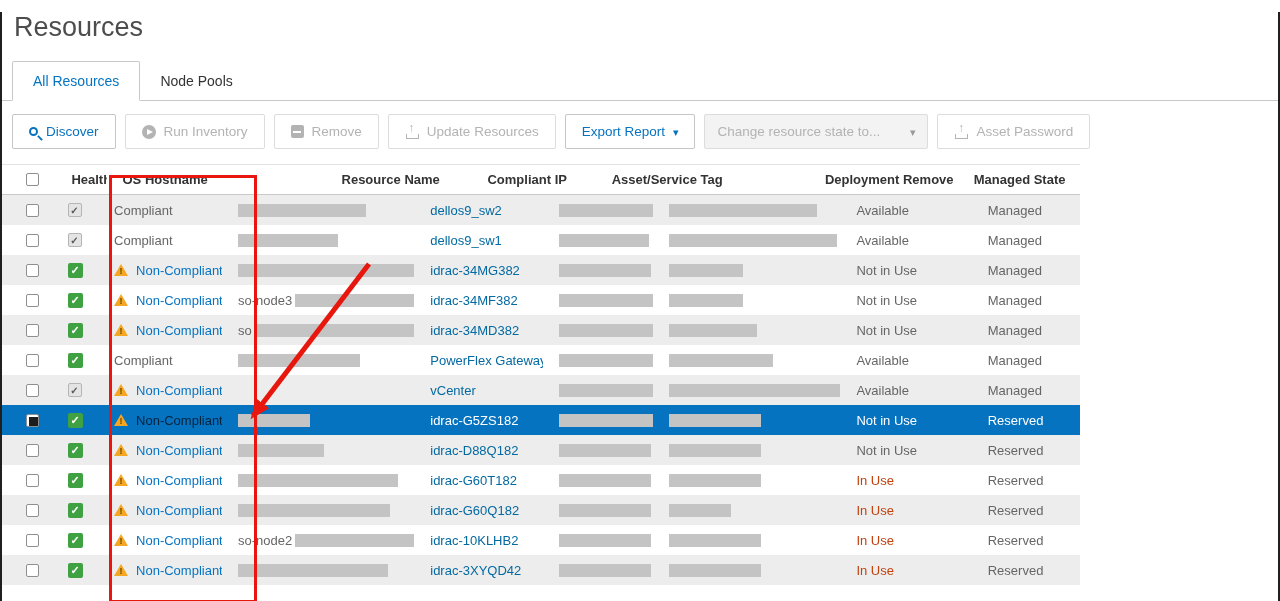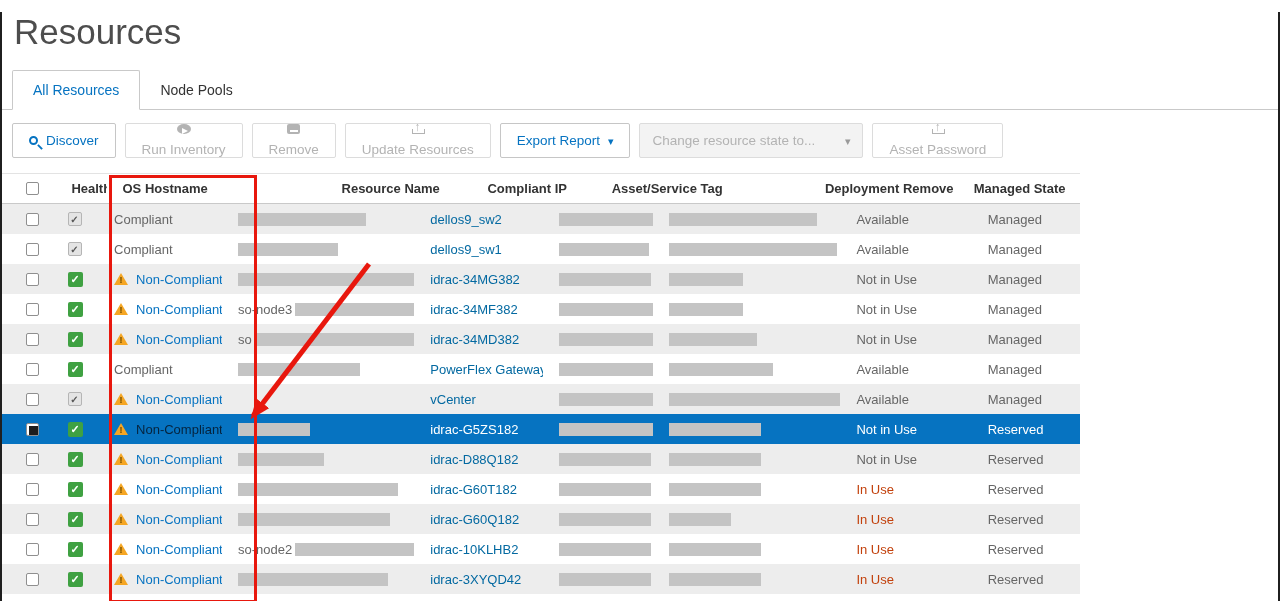--- a/index.html
+++ b/index.html
@@ -6,36 +6,36 @@
   html,body { background:#fff; }
   body {
     width: 1280px; height: 601px; overflow: hidden;
     font-family: "Liberation Sans", sans-serif; color:#444;
   }
   .app {
     position: relative; width: 1280px; height: 601px; background:#fff;
     border-left: 2px solid #1f1f1f; border-right: 2px solid #1f1f1f; border-bottom: 2px solid #1f1f1f;
   }
   
-  .page-title { font-size: 35px; font-weight: 400; color: #4d4d4d; margin: 12px 0 0 12px; }
+  .page-title { font-size: 27px; font-weight: 400; color: #4d4d4d; margin: 12px 0 0 12px; }
 
   
   .tabbar { display: flex; align-items: flex-end; margin-top: 16px; padding-left: 10px;
             border-bottom: 1px solid #c9c9c9; height: 42px; }
   .tab { padding: 11px 20px; font-size: 14px; color: #333; cursor: pointer; }
   .tab.active { border: 1px solid #c9c9c9; border-bottom: 1px solid #fff; margin-bottom: -1px;
                 color: #0673c1; background: #fff; border-radius: 2px 2px 0 0; }
 
   
   .toolbar { display: flex; gap: 9px; padding: 13px 10px; align-items: flex-start; }
   .btn { display: inline-flex; align-items: center; gap: 8px; height: 35px; padding: 0 16px;
          background: #fff; border: 1px solid #c6c6c6; border-radius: 2px; font-size: 13.5px;
          font-family: inherit; cursor: pointer; }
   .btn.enabled  { color: #0673c1; }
-  .btn.disabled { color: #b3b3b3; border-color: #dcdcdc; flex-direction: column; }
+  .btn.disabled { color: #b3b3b3; border-color: #dcdcdc; }
   .select { display: inline-flex; align-items: center; justify-content: space-between; height: 35px;
             width: 224px; padding: 0 12px; border: 1px solid #dcdcdc; background: #f3f3f3;
             color: #b3b3b3; font-size: 13.5px; border-radius: 2px; }
 
   
   .ic { display: inline-block; position: relative; }
   .ic.search { width: 9px; height: 9px; border: 2px solid #0673c1; border-radius: 50%; }
   .ic.search::after { content:""; position:absolute; width:2px; height:6px; background:#0673c1;
                       transform: rotate(-45deg); left: 8px; top: 6px; }
   .ic.play { width: 14px; height: 14px; border-radius: 50%; background: #b3b3b3; }

